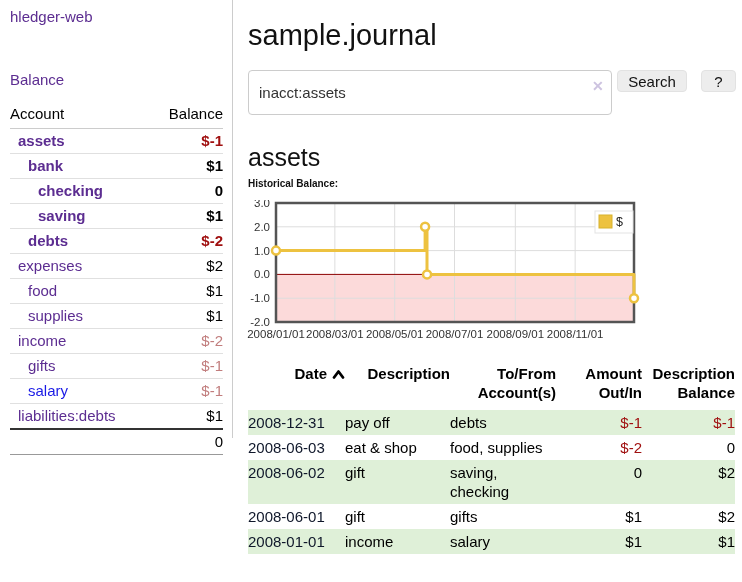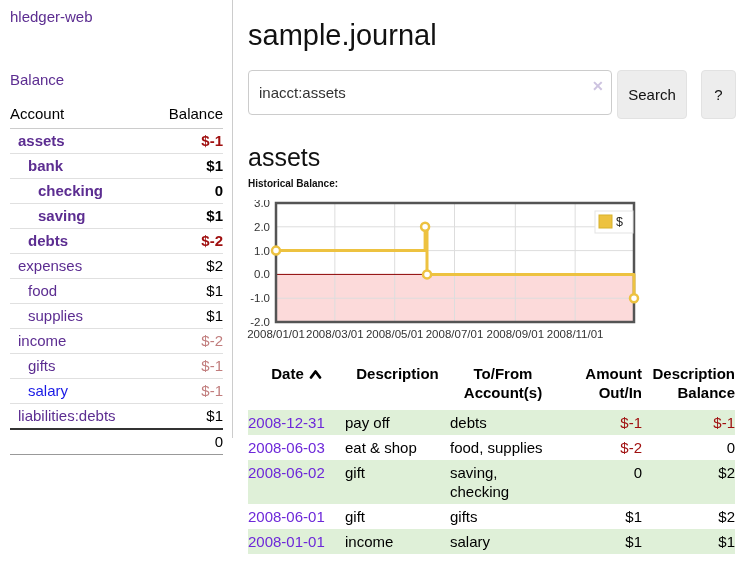--- a/index.html
+++ b/index.html
@@ -35,43 +35,43 @@
   
   .page-title { position:absolute; left:248px; top:-3px; font-size:29px; font-weight:500;
                 color:#111; line-height:38px; }
 
   .search-input { position:absolute; left:248px; top:70px; width:364px; height:45px;
                   box-sizing:border-box; border:1px solid #ccc; border-radius:4px;
                   padding:0 26px 0 10px; font-family:"Liberation Sans",sans-serif;
                   font-size:15px; color:#333; outline:none; }
   .clear-x { position:absolute; left:592px; top:78px; font-size:14px; font-weight:700;
              color:#cdc3e0; cursor:pointer; }
-  .btn { position:absolute; top:70px; height:49px; box-sizing:border-box;
+  .btn { position:absolute; top:70px; height:22px; box-sizing:border-box;
          background:#ededed; border:1px solid #e2e2e2; border-radius:4px;
          font-family:"Liberation Sans",sans-serif; font-size:15px; color:#111;
          cursor:pointer; }
   .btn-search { left:617px; width:70px; }
   .btn-help   { left:701px; width:35px; }
 
   .acct-heading { position:absolute; left:248px; top:122px; font-size:25px;
                   font-weight:500; color:#111; }
   .chart-label  { position:absolute; left:248px; top:178px; font-size:10px;
                   font-weight:700; color:#111; }
 
   .chart-svg { position:absolute; left:240px; top:200px; }
 
   
   .reg-table { position:absolute; left:248px; top:362px; width:487px;
                border-collapse:collapse; table-layout:fixed; font-size:15px; }
-  .reg-table th { font-weight:700; text-align:center; vertical-align:top;
+  .reg-table th { font-weight:700; text-align:right; vertical-align:top;
                   padding:2px 0 8px 0; line-height:19px; }
   .reg-table th.r, .reg-table td.r { text-align:right; }
   .reg-table td { padding:3px 0; line-height:19px; vertical-align:top; }
   .reg-table tr.shaded td { background:#dff0d8; }
-  .date-link { color:#6d28d9; }
+  .date-link { color:#0f172a; }
   .tneg { color:#a01010; }
   .sort-icon { display:inline-block; margin-left:5px; position:relative; top:1px; }
 </style>
 </head>
 <body>
 
 <div class="sidebar">
   <a class="brand link">hledger-web</a>
   <a class="journal-link link">Balance</a>
 

